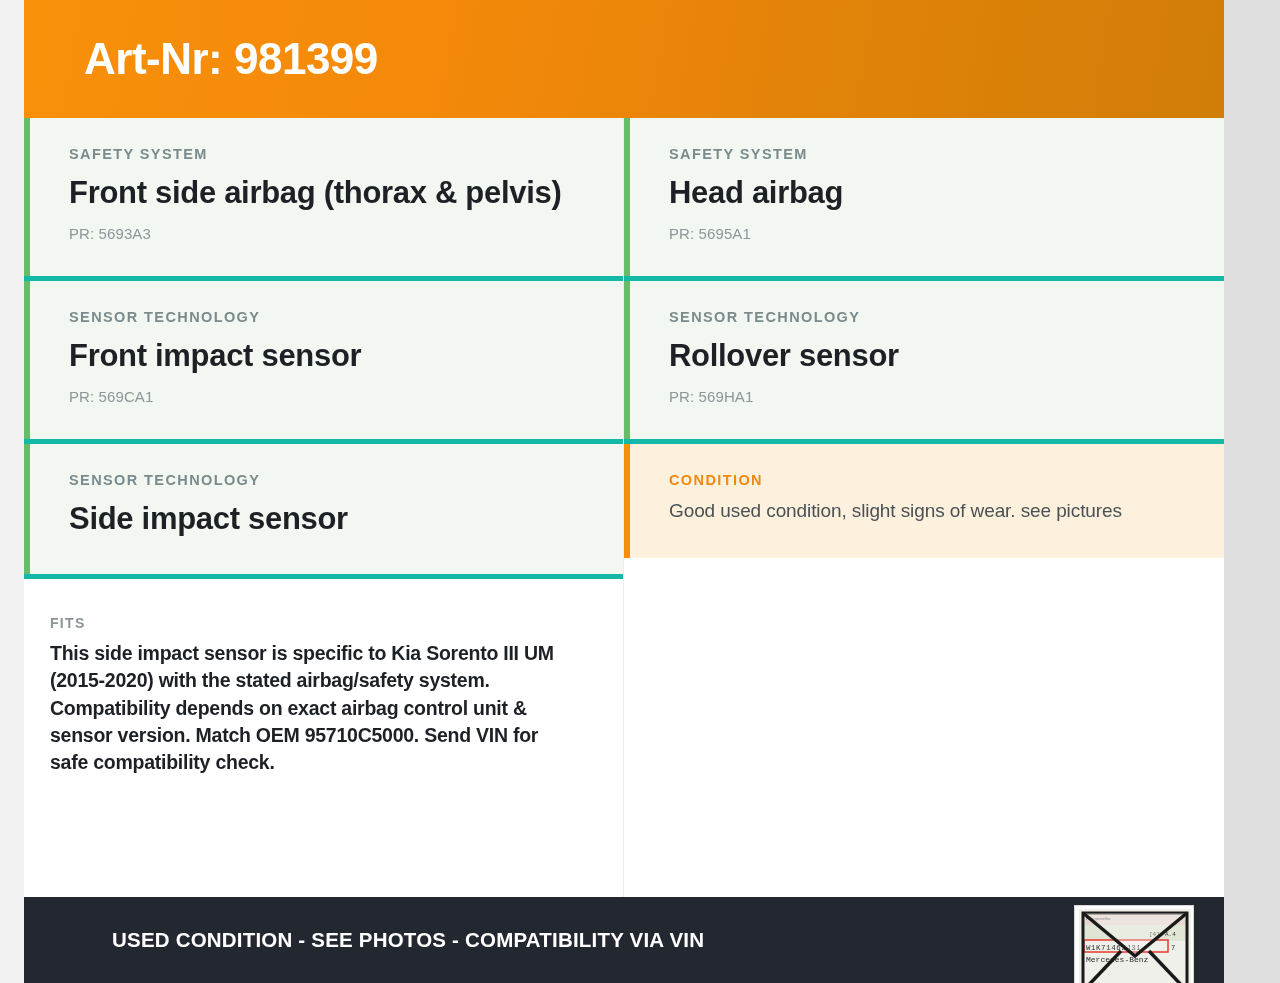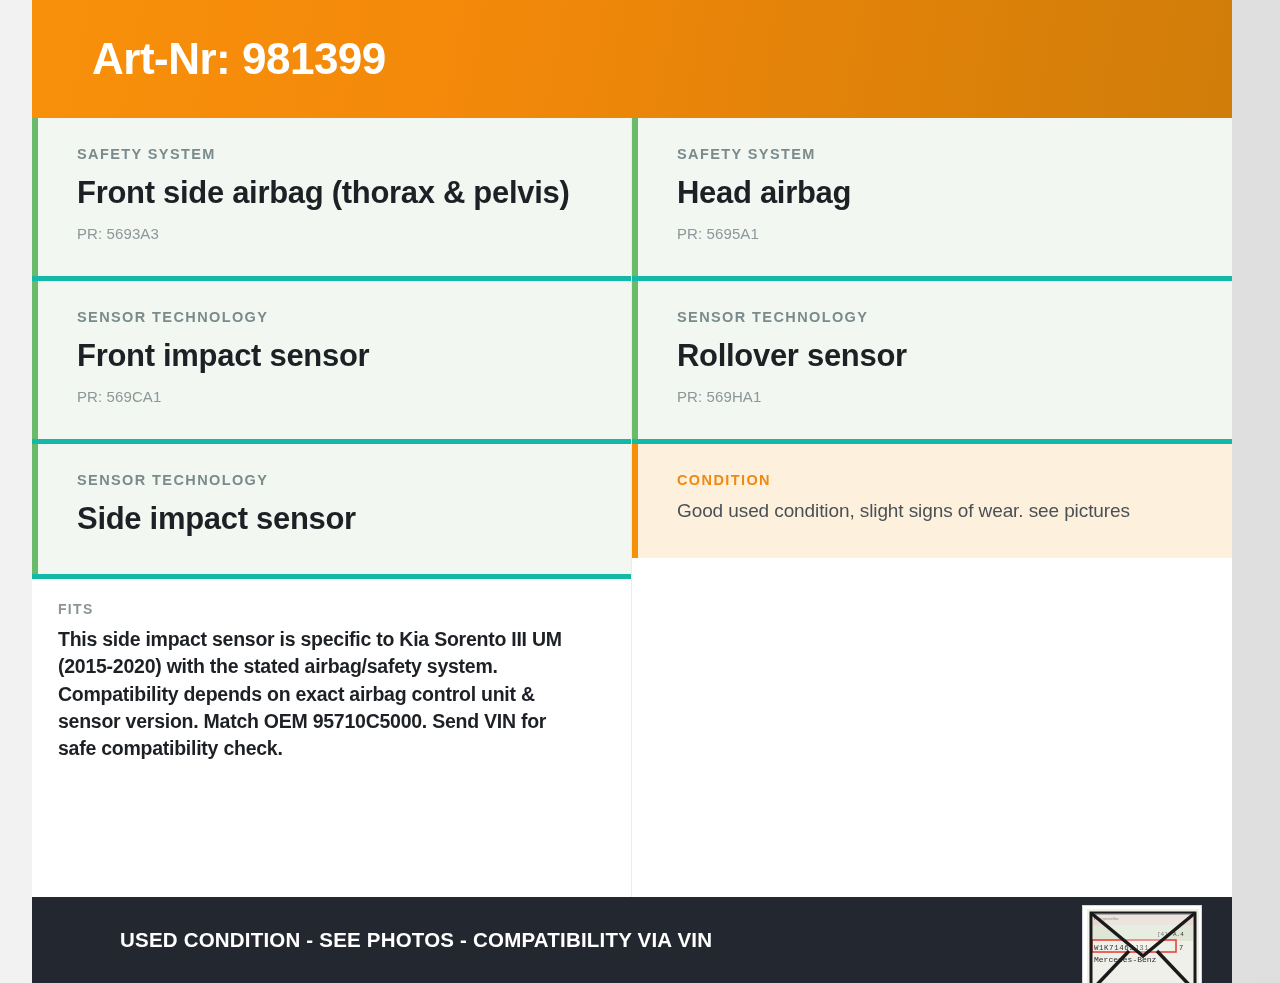--- a/index.html
+++ b/index.html
@@ -10,21 +10,21 @@
     overflow: hidden;
   }
 
   body {
     font-family: "Liberation Sans", sans-serif;
     background: linear-gradient(90deg, #f2f2f2 0%, #e9e9e9 55%, #dedede 100%);
   }
 
   .page {
     position: absolute;
-    left: 32px;
+    left: 24px;
     top: 0;
     width: 1200px;
     height: 983px;
     background: #4d7c0f;
     display: flex;
     flex-direction: column;
   }
 
   
   .header {
@@ -110,20 +110,21 @@
     color: #4a5156;
     line-height: 1.4;
     letter-spacing: -0.1px;
   }
 
   
   .fits {
     background: #ffffff;
     padding: 22px 44px 26px 26px;
     flex: 1 1 auto;
+    margin-top: 14px;
   }
   .fits-label {
     font-size: 14px;
     font-weight: bold;
     letter-spacing: 1.3px;
     color: #8b9497;
     text-transform: uppercase;
     margin-bottom: 9px;
   }
   .fits-text {

